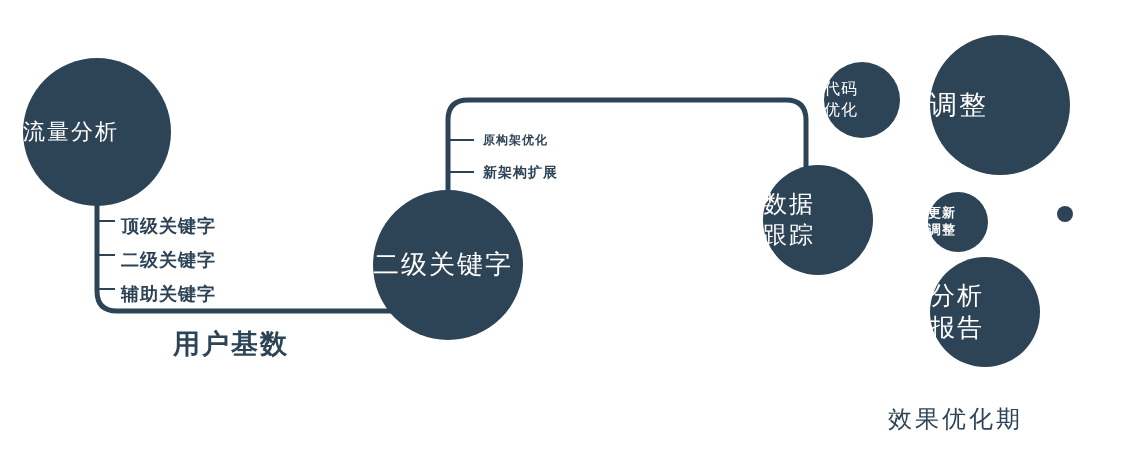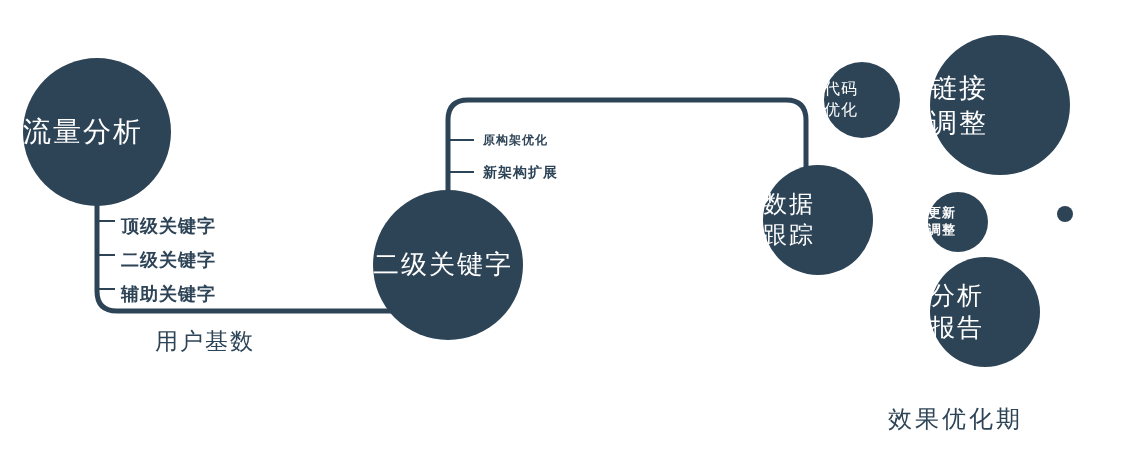--- a/index.html
+++ b/index.html
@@ -25,21 +25,21 @@
     color: var(--circle-text, #ffffff);
     display: flex;
     flex-direction: column;
     align-items: flex-start;
     justify-content: center;
     text-align: center;
     line-height: 1.3;
     letter-spacing: 2px;
   }
 
-  .node-traffic   { left: 23px;  top: 58px;  width: 148px; height: 148px; font-size: 28px; }
+  .node-traffic   { left: 23px;  top: 58px;  width: 148px; height: 148px; font-size: 22px; }
   .node-structure { left: 373px; top: 190px; width: 150px; height: 150px; font-size: 26px; }
   .node-data      { left: 763px; top: 165px; width: 110px; height: 110px; font-size: 24px; }
   .node-code      { left: 824px; top: 62px;  width: 76px;  height: 76px;  font-size: 16px; letter-spacing: 1px; }
   .node-link      { left: 930px; top: 35px;  width: 140px; height: 140px; font-size: 27px; }
   .node-update    { left: 928px; top: 192px; width: 60px;  height: 60px;  font-size: 13px; font-weight: 700; letter-spacing: 1px; }
   .node-dot       { left: 1057px; top: 206px; width: 16px; height: 16px; }
   .node-report    { left: 930px; top: 257px; width: 110px; height: 110px; font-size: 25px; }
 
   .tick-label {
     position: absolute;
@@ -54,21 +54,21 @@
   .tick-3 { left: 121px; top: 282px; }
   .tick-4 { left: 483px; top: 132px; font-size: 12px; }
   .tick-5 { left: 483px; top: 164px; font-size: 14px; }
 
   .edge-label {
     position: absolute;
     color: var(--primary, #2d4356);
     white-space: nowrap;
     letter-spacing: 2px;
   }
-  .label-user-base   { left: 155px; top: 326px; font-size: 23px; font-weight: 400; }
+  .label-user-base   { left: 173px; top: 326px; font-size: 27px; font-weight: 700; }
   .label-keyword     { left: 528px; top: 58px;  font-size: 28px; font-weight: 500; }
 
   .caption {
     position: absolute;
     left: 888px; top: 403px;
     color: var(--primary, #2d4356);
     font-size: 24px;
     font-weight: 500;
     letter-spacing: 3px;
     white-space: nowrap;
@@ -105,21 +105,20 @@
     <span>数据</span>
     <span>跟踪</span>
   </div>
 
   <div class="node node-code">
     <span>代码</span>
     <span>优化</span>
   </div>
 
   <div class="node node-link">
-    <span>链接</span>
     <span>调整</span>
   </div>
 
   <div class="node node-update">
     <span>更新</span>
     <span>调整</span>
   </div>
 
   <div class="node node-dot"></div>
 

